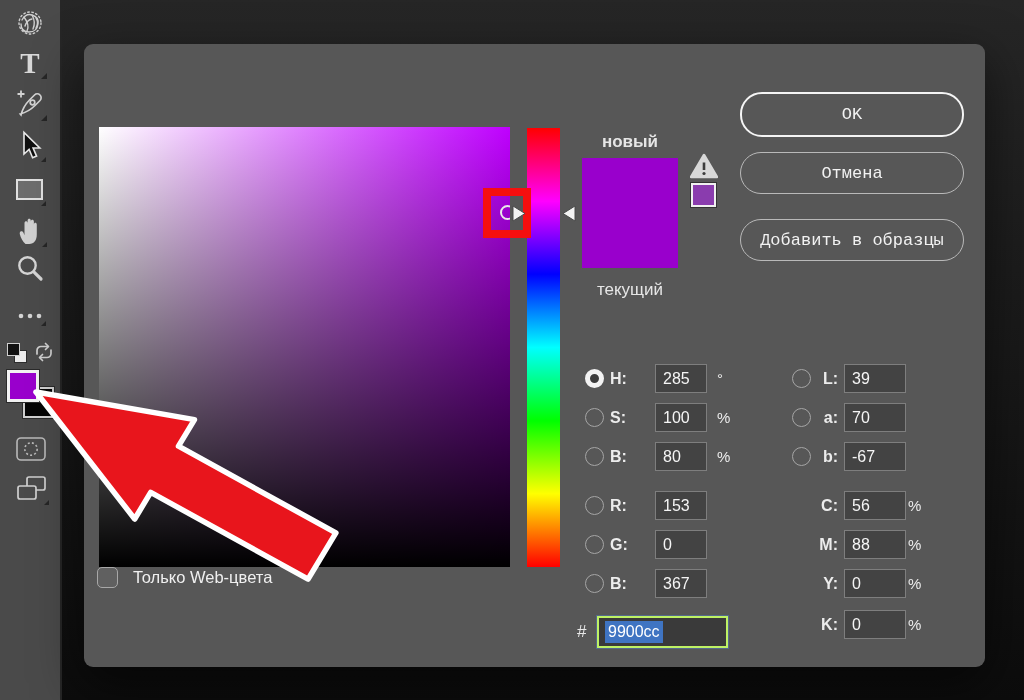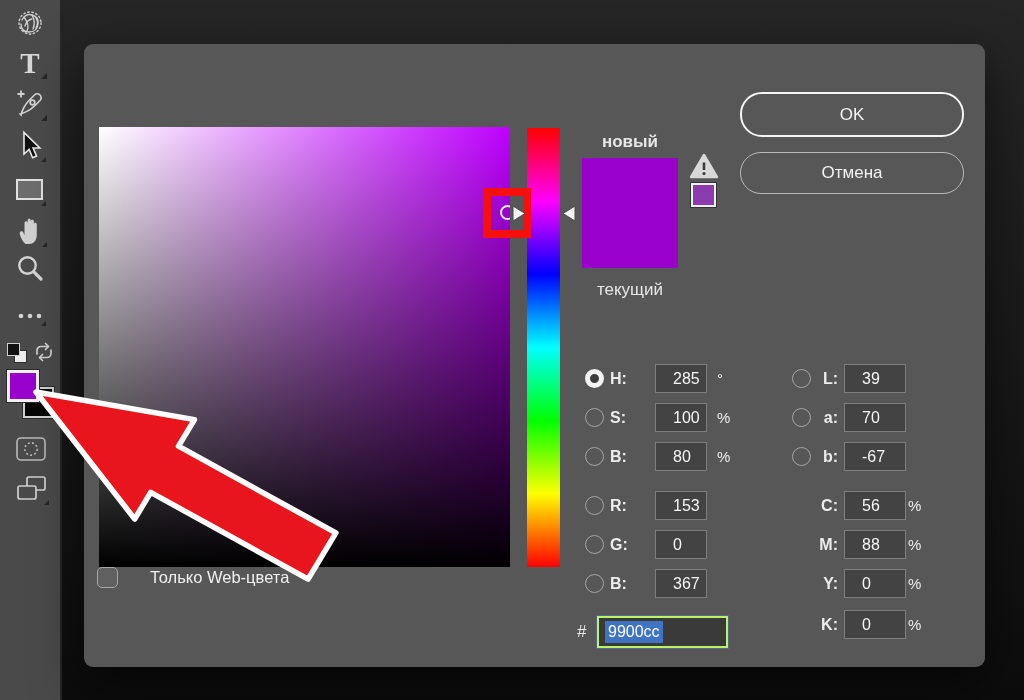--- a/index.html
+++ b/index.html
@@ -30,48 +30,48 @@
   .huebar { position:absolute; left:443px; top:84px; width:33px; height:439px;
             background:linear-gradient(to bottom,#f00 0%,#f0f 16.7%,#00f 33.3%,#0ff 50%,#0f0 66.7%,#ff0 83.3%,#f00 100%); }
 
   .newcur-label { position:absolute; width:120px; text-align:center; color:#e6e6e6; font-size:17px; }
   .swatch-big { position:absolute; left:498px; width:96px; height:55px; }
 
   .gamut-warn { position:absolute; left:606px; top:109px; }
   .gamut-swatch { position:absolute; left:607px; top:139px; width:25px; height:24px; border:2px solid #f0f0f0; box-shadow:0 0 0 1px #333; }
 
   .btn { position:absolute; left:656px; width:224px; height:42px; border-radius:22px; background:transparent;
-         border:1.5px solid #b9b9b9; color:#f2f2f2; font-size:17px; font-family:Liberation Sans, sans-serif;
+         border:1.5px solid #b9b9b9; color:#f2f2f2; font-size:17px; font-family:Liberation Mono, monospace;
          display:flex; align-items:center; justify-content:center; cursor:pointer; }
   .btn-ok { top:48px; height:45px; border:2.5px solid #f5f5f5; }
   .btn-cancel { top:108px; }
   .btn-add { top:175px; }
   .btn-lib { top:244px; }
 
   .vrow { position:absolute; height:30px; }
   .radio { position:absolute; left:0; top:5px; width:19px; height:19px; border-radius:50%;
            border:1.5px solid #a5a5a5; background:transparent; }
   .radio.sel { border:5px solid #f3f3f3; background:#3c3c3c; }
   .vlabel { position:absolute; left:25px; top:0; line-height:30px; color:#ececec; font-weight:700; font-size:16px; }
   .vlabel-r { position:absolute; left:12px; width:34px; top:0; line-height:30px; color:#ececec; font-weight:700; font-size:16px; text-align:right; }
   .vinput { position:absolute; left:70px; top:0; width:52px; height:29px; background:#434343; border:1px solid #7e7e7e;
-            color:#f5f5f5; font-size:16px; display:flex; align-items:center; padding-left:17px; }
+            color:#f5f5f5; font-size:16px; display:flex; align-items:center; padding-left:7px; }
   .in-r { left:52px; width:62px; }
   .vunit { position:absolute; left:132px; top:0; line-height:30px; color:#ececec; font-size:15px; }
   .vunit-r { left:116px; }
 
   .hexhash { position:absolute; left:493px; top:572px; line-height:32px; color:#e8e8e8; font-size:17px; }
   .hexfield { position:absolute; left:513px; top:572px; width:131px; height:32px; background:#3a3a3a;
               border:2px solid #bef264; box-shadow:0 0 0 1px rgba(80,140,240,.35);
               display:flex; align-items:center; padding-left:6px; }
   .hexsel { background:#3f74c2; color:#fff; font-size:16px; padding:2px 3px; }
 
   .wcheck { position:absolute; left:13px; top:523px; width:21px; height:21px; border:1.5px solid #a8a8a8;
             border-radius:5px; background:#606060; }
-  .wlabel { position:absolute; left:49px; top:521px; line-height:24px; color:#f0f0f0; font-size:16.5px;margin-left:17px; }
+  .wlabel { position:absolute; left:49px; top:521px; line-height:24px; color:#f0f0f0; font-size:16.5px; }
 
   
   .anno-box { position:absolute; left:483px; top:188px; width:48px; height:50px; border:8px solid #f50f0f; z-index:40; }
   .hue-arrow { position:absolute; z-index:45; }
   .anno-arrow { position:absolute; left:0; top:0; z-index:60; pointer-events:none; }
 </style>
 </head>
 <body>
 
 <div class="stage">
@@ -199,20 +199,21 @@
       <svg width="28" height="26" viewBox="0 0 28 26">
         <path d="M14 2 L27 24 L1 24 Z" fill="#d8d8d8" stroke="#d8d8d8" stroke-width="2.5" stroke-linejoin="round"></path>
         <line x1="14" y1="9.5" x2="14" y2="17" stroke="#3c3c3c" stroke-width="2.6"></line>
         <circle cx="14" cy="20.5" r="1.6" fill="#3c3c3c"></circle>
       </svg>
     </div>
     <div class="gamut-swatch" style="background-color: rgb(138, 60, 174);"></div>
 
     <button class="btn btn-ok">OK</button>
     <button class="btn btn-cancel">Отмена</button>
+    <button class="btn btn-add">Добавить в образцы</button>
 
     <div class="vrow" style="left:501px;top:320px;width:170px;">
       <span class="radio sel"></span>
       <span class="vlabel">H:</span>
       <div class="vinput">285</div>
       <span class="vunit">°</span>
     </div>
     <div class="vrow" style="left:501px;top:359px;width:170px;">
       <span class="radio"></span>
       <span class="vlabel">S:</span>

